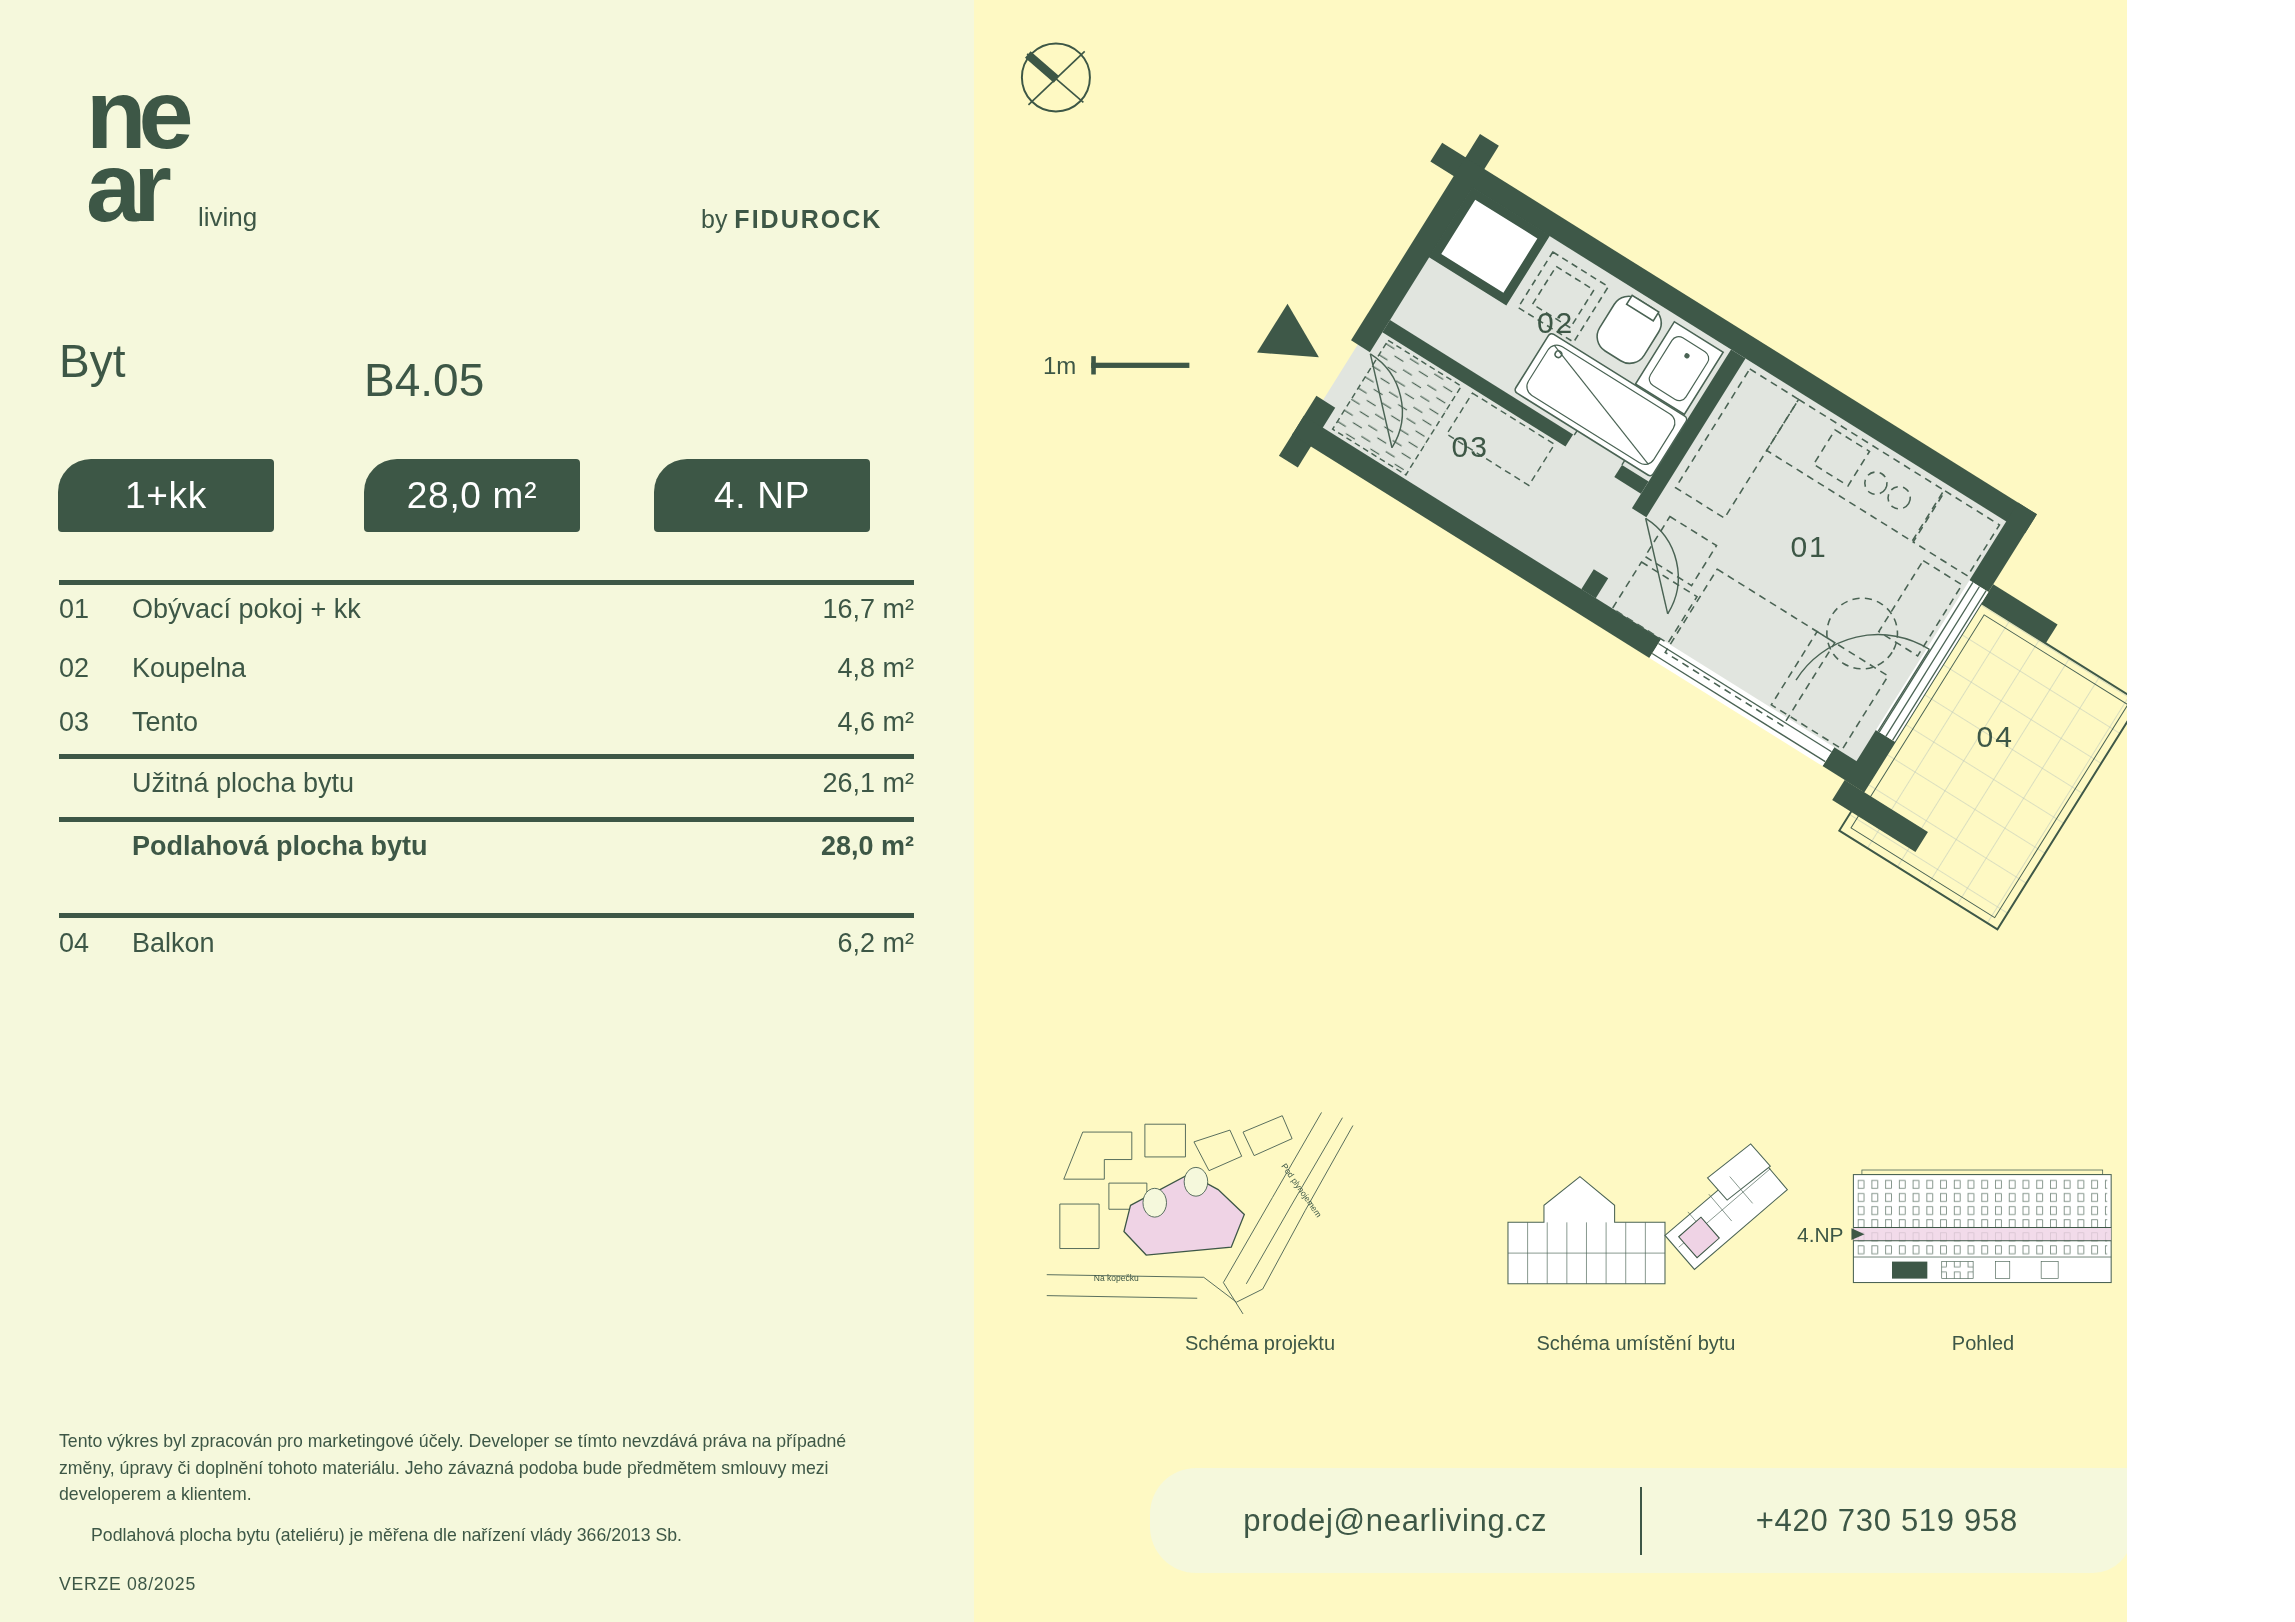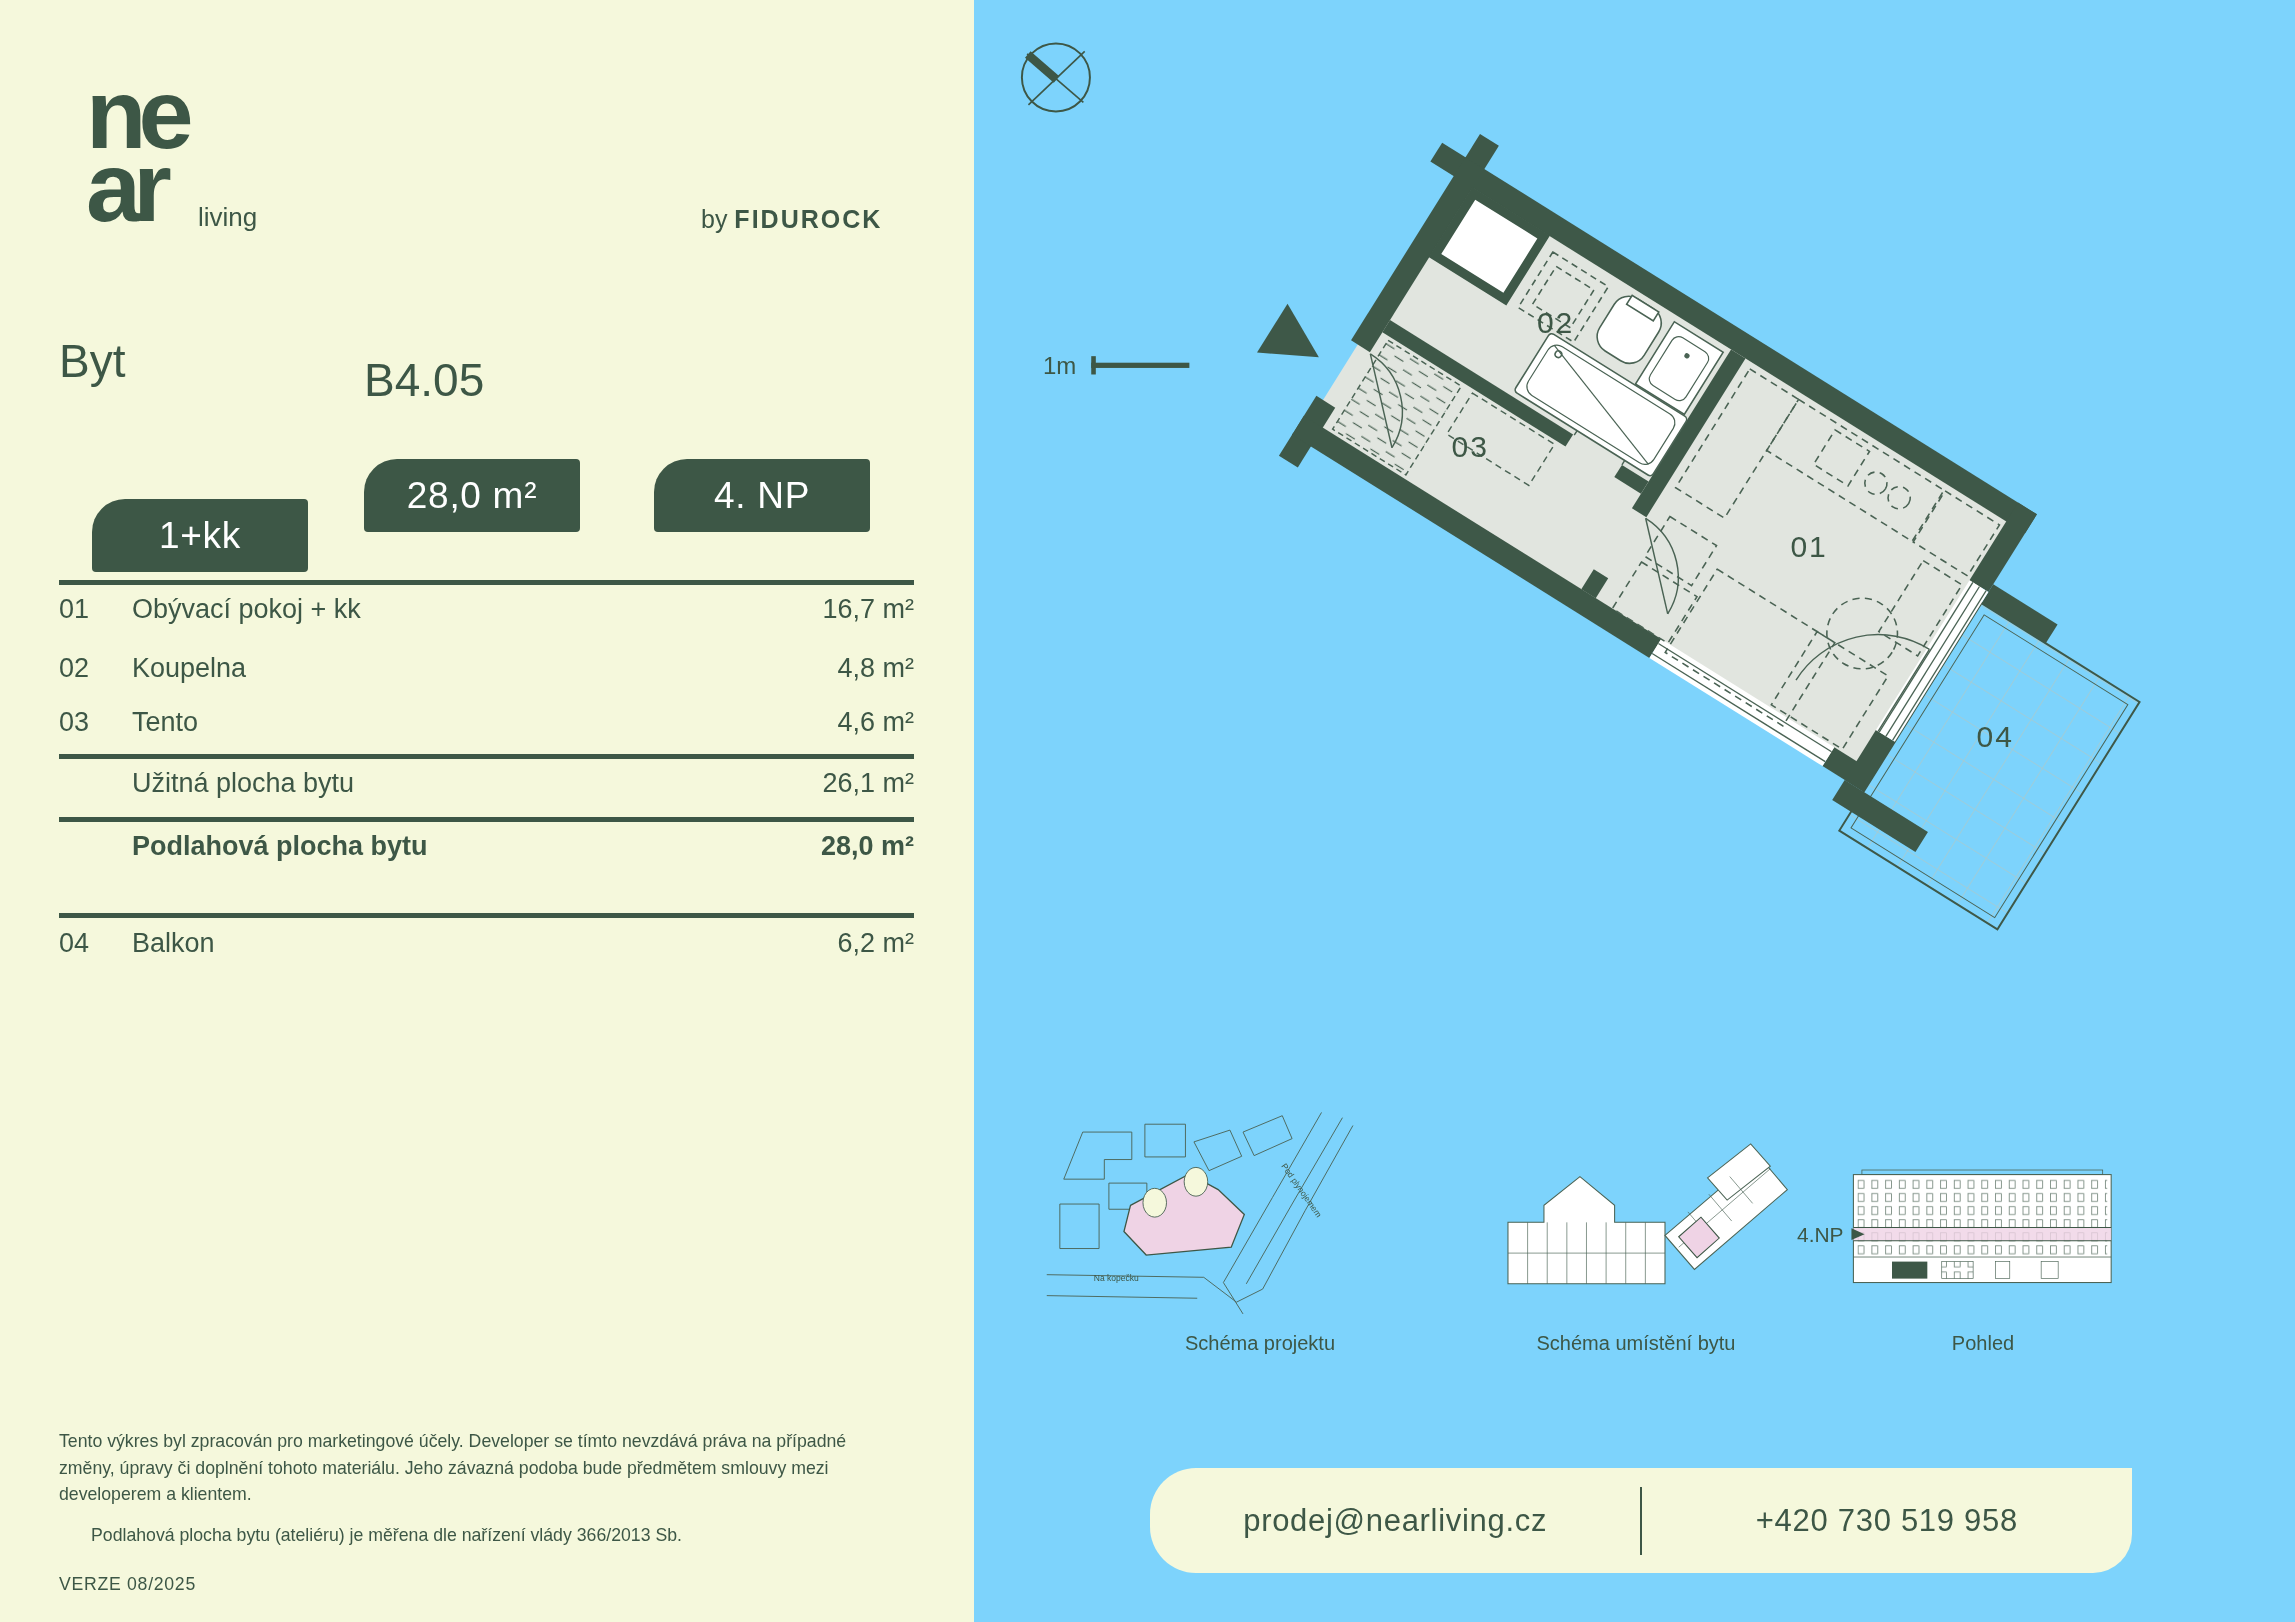--- a/index.html
+++ b/index.html
@@ -1,34 +1,34 @@
 <!DOCTYPE html>
 <html style="font-size:10.5px"><head>
 <meta charset="utf-8">
 <style>
   html,body{margin:0;padding:0;background:#fff;}
-  .page{position:relative;width:2295px;height:1623px;overflow:hidden;background:#7dd3fc;
+  .page{position:relative;width:2127px;height:1623px;overflow:hidden;background:#fef9c3;
         font-family:"Liberation Sans",sans-serif;color:#3d5746;text-decoration:underline;}
   .left-panel{position:absolute;left:0;top:0;width:974px;height:1623px;background:#f5f8dc;}
   
   .logo{position:absolute;left:86px;top:77px;line-height:0.74;font-weight:bold;
         font-size:99px;letter-spacing:-7.9px;color:#3d5746;}
   .logo div{height:73px;}
   .logo-suffix{position:absolute;left:198px;top:202px;font-size:26px;font-weight:normal;
         letter-spacing:0px;color:#3d5746;}
   .byline{position:absolute;left:701px;top:205px;font-size:25px;color:#3d5746;white-space:nowrap;}
   .byline .b-name{font-weight:bold;letter-spacing:2px;}
   
   .heading-label{position:absolute;left:59px;top:334px;font-size:46px;}
   .heading-id{position:absolute;left:364px;top:353px;font-size:46px;}
   
   .badge{position:absolute;top:459px;width:216px;height:73px;background:#3d5746;color:#ffffff;
          border-radius:33px 3.9px 3.9px 3.9px;display:flex;align-items:center;justify-content:center;
          font-size:37px;letter-spacing:0.7px;}
-  .badge.b1{left:92px;margin-top:40px;} .badge.b2{left:364px;} .badge.b3{left:654px;}
+  .badge.b1{left:58px;} .badge.b2{left:364px;} .badge.b3{left:654px;}
   
   .rule{position:absolute;left:59px;width:855px;height:4.6px;background:#3d5746;}
   .trow{position:absolute;left:59px;width:855px;display:flex;align-items:baseline;font-size:27px;}
   .trow .no{width:73px;flex:none;}
   .trow .nm{flex:1;}
   .trow .ar{flex:none;}
   .trow.bold{font-weight:bold;}
   
   .disclaimer{position:absolute;left:59px;top:1428px;width:834px;font-size:17.7px;line-height:1.5;}
   .measure-note{position:absolute;left:59px;top:1525px;width:834px;font-size:17.7px;margin-left:32px;}

